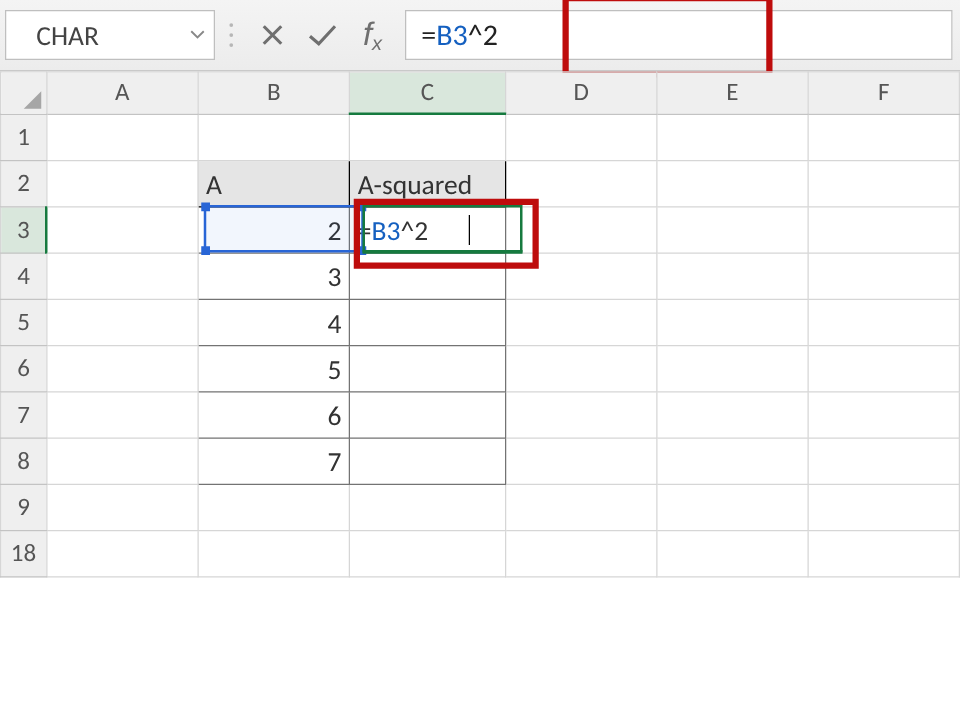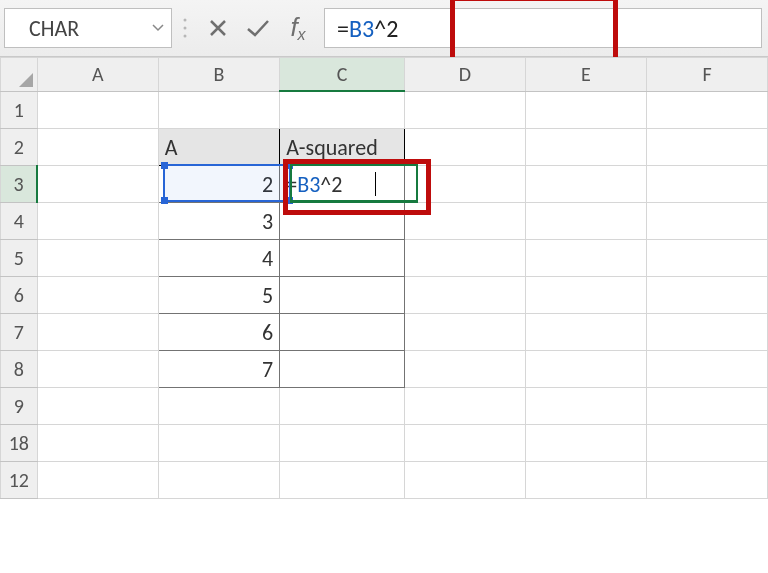--- a/index.html
+++ b/index.html
@@ -203,29 +203,20 @@
     </tr>
     <tr>
       <th class="rowhdr">18</th>
       <td></td>
           <td></td>
           <td></td>
           <td></td>
           <td></td>
           <td></td>
     </tr>
-    <tr>
-      <th class="rowhdr">12</th>
-      <td></td>
-          <td></td>
-          <td></td>
-          <td></td>
-          <td></td>
-          <td></td>
-    </tr>
   </tbody>
     </table>
 
   <div class="ref-cell ref-b3" style="top:107px">
     <span class="h1"></span>
       <span class="h2"></span>
   </div>
   <div class="ref-cell active-c3" style="top:107px">
     <span class="cursor"></span>
   </div>

